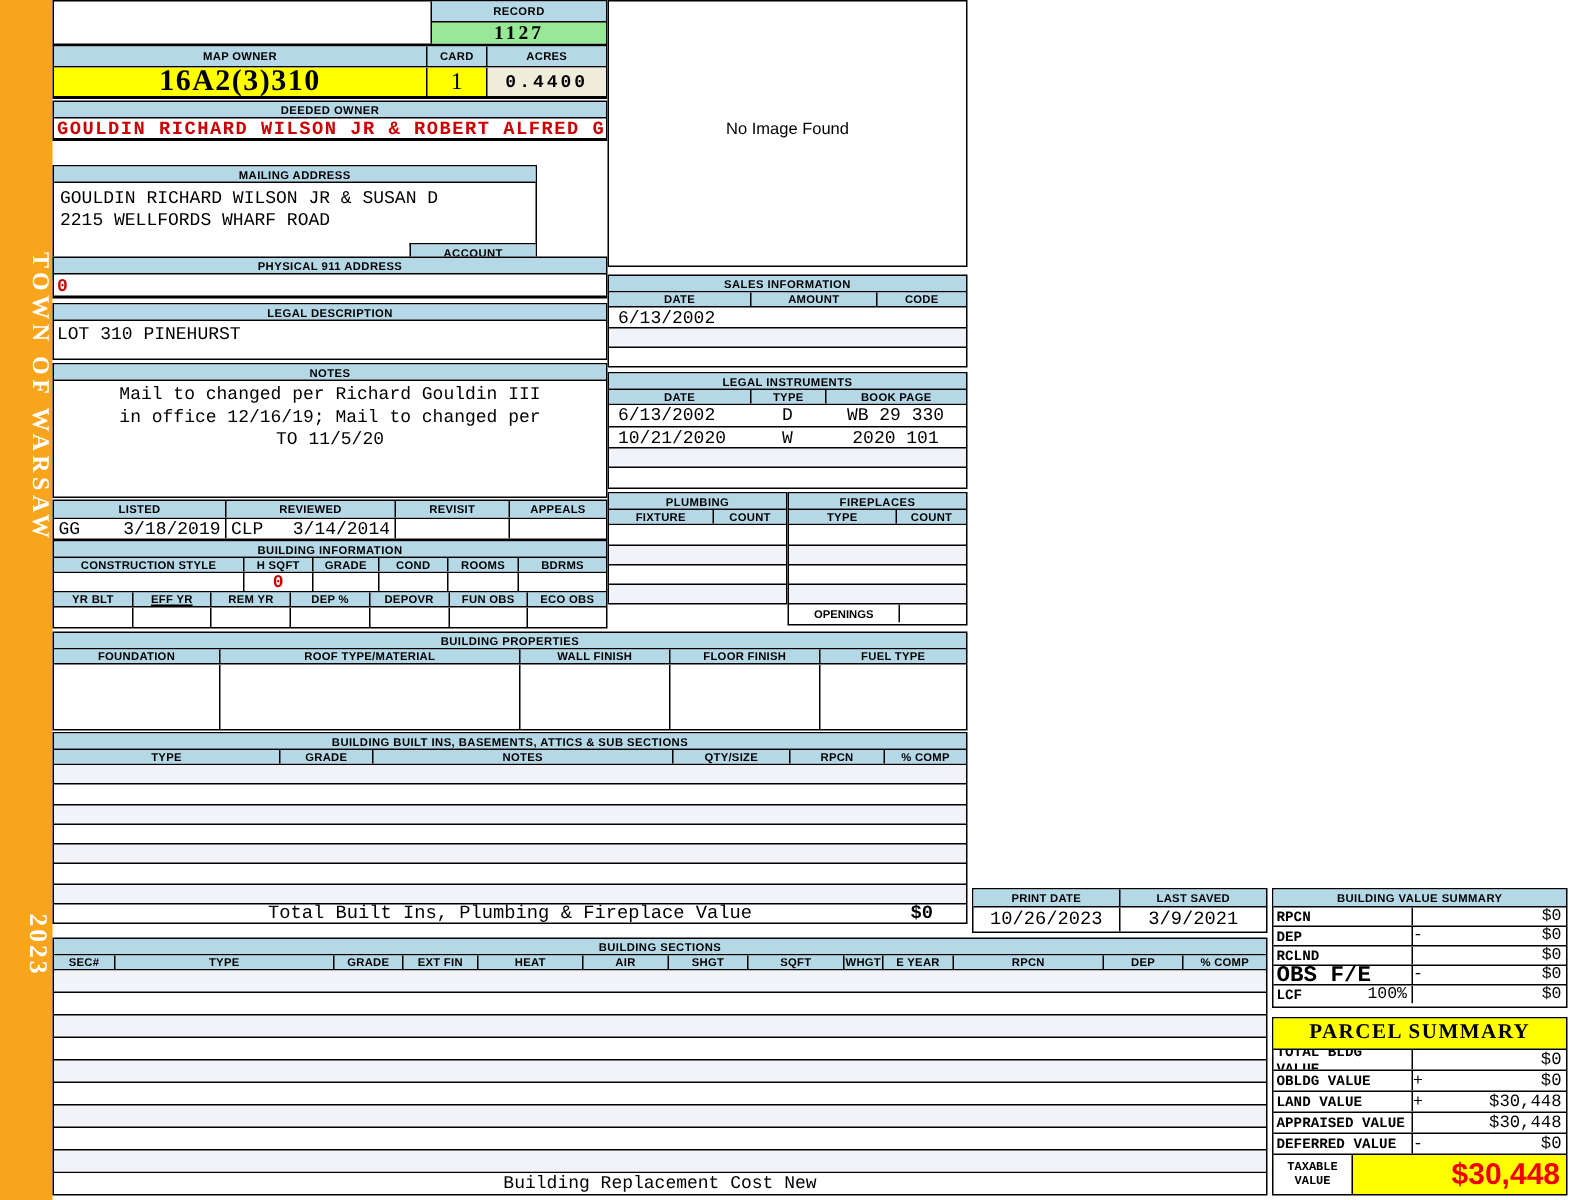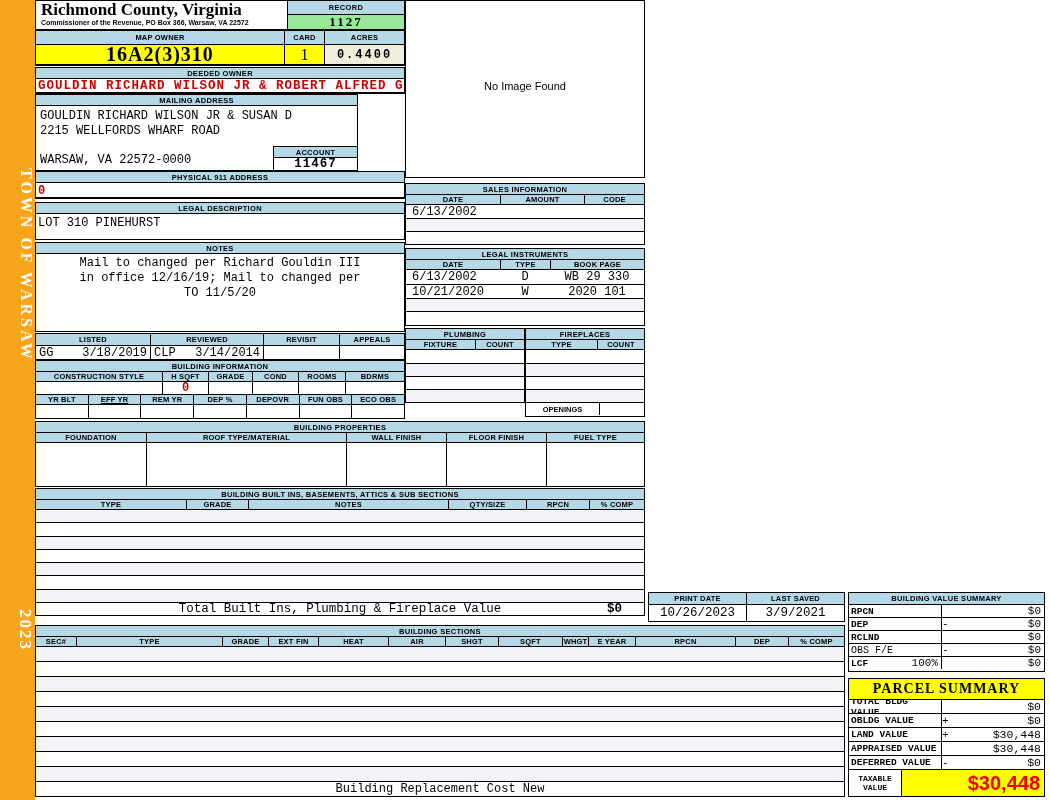--- a/index.html
+++ b/index.html
@@ -36,24 +36,20 @@
 <body>
 
 <div class="stage">
 
   <div class="sidebar">
     <div class="vtext" style="top:140px;height:250px;font-size:16px;letter-spacing:3px;">TOWN OF WARSAW</div>
     <div class="vtext" style="top:597px;height:66px;font-size:17px;letter-spacing:2px;">2023</div>
   </div>
 
   <div class="tb" style="left:35px;top:0;width:370px;height:30px;">
-    <div style="position:absolute;left:5px;top:0;">
-      <div class="serif" style="font-weight:bold;font-size:17px;line-height:18px;white-space:nowrap;">Richmond County, Virginia</div>
-      <div style="font:bold 7px 'Liberation Sans',sans-serif;white-space:nowrap;">Commissioner of the Revenue, PO Box 366, Warsaw, VA 22572</div>
-    </div>
     <div style="position:absolute;right:0;top:0;width:117px;height:28px;border-left:1px solid #000;">
       <div class="trow" style="height:13px;">RECORD</div>
       <div class="bt center serif" style="height:15px;background:#97E897;font-weight:bold;font-size:13px;letter-spacing:2px;">1127</div>
     </div>
   </div>
 
   <div class="tb" style="left:35px;top:30px;width:370px;height:36px;border-bottom-width:2px;">
     <div class="hrow" style="height:13px;">
       <div class="hc" style="width:248px;">MAP OWNER</div>
       <div class="hc" style="width:40px;">CARD</div>
@@ -64,21 +60,21 @@
       <div class="cb yellow center serif" style="width:40px;font-size:16px;">1</div>
       <div class="cb center mono" style="flex:1;background:#F0EEDB;font-weight:bold;font-size:12px;letter-spacing:2px;">0.4400</div>
     </div>
   </div>
 
   <div class="tb" style="left:35px;top:67px;width:370px;height:27px;border-bottom-width:2px;">
     <div class="trow" style="height:10px;">DEEDED OWNER</div>
     <div class="bt mono red" style="height:14px;font-size:12.5px;font-weight:bold;letter-spacing:1px;white-space:nowrap;overflow:hidden;padding-left:2px;">GOULDIN RICHARD WILSON JR &amp; ROBERT ALFRED GO</div>
   </div>
 
-  <div class="tb" style="left:35px;top:94px;width:323px;height:77px;">
+  <div class="tb" style="left:35px;top:110px;width:323px;height:77px;">
     <div class="trow" style="height:10px;">MAILING ADDRESS</div>
     <div class="bt" style="position:relative;height:64px;">
       <div class="mv" style="position:absolute;left:2px;top:2px;">GOULDIN RICHARD WILSON JR &amp; SUSAN D</div>
       <div class="mv" style="position:absolute;left:2px;top:17px;">2215 WELLFORDS WHARF ROAD</div>
       <div class="mv" style="position:absolute;left:2px;top:46px;">WARSAW, VA 22572-0000</div>
       <div style="position:absolute;right:0;top:40px;width:84px;height:24px;border-left:1px solid #000;border-top:1px solid #000;">
         <div class="trow" style="height:10px;">ACCOUNT</div>
         <div class="bt center mono" style="height:13px;font-weight:bold;font-size:12.5px;letter-spacing:1px;">11467</div>
       </div>
     </div>
@@ -341,21 +337,21 @@
       </div>
     </div>
     <div class="vrow bt" style="height:13px;">
       <div class="cb mono" style="width:92px;font-weight:bold;font-size:9.5px;display:flex;align-items:center;padding-left:2px;">RCLND</div>
       <div class="cb" style="flex:1;display:flex;align-items:center;">
         <span class="mono" style="width:13px;font-size:11px;"></span>
         <span class="mono" style="flex:1;text-align:right;padding-right:3px;font-size:11px;">$0</span>
       </div>
     </div>
     <div class="vrow bt" style="height:13px;">
-      <div class="cb mono" style="width:92px;font-weight:normal;font-size:10px;display:flex;align-items:center;padding-left:2px;">OBS F/E</div>
+      <div class="cb mono" style="width:92px;font-weight:bold;font-size:15px;display:flex;align-items:center;padding-left:2px;">OBS F/E</div>
       <div class="cb" style="flex:1;display:flex;align-items:center;">
         <span class="mono" style="width:13px;font-size:11px;">-</span>
         <span class="mono" style="flex:1;text-align:right;padding-right:3px;font-size:11px;">$0</span>
       </div>
     </div>
     <div class="vrow bt" style="height:13px;">
       <div class="cb mono" style="width:92px;font-weight:bold;font-size:9.5px;display:flex;align-items:center;justify-content:space-between;padding:0 3px 0 2px;">
         <span>LCF</span>
         <span style="font-weight:normal;font-size:11px;">100%</span>
       </div>

